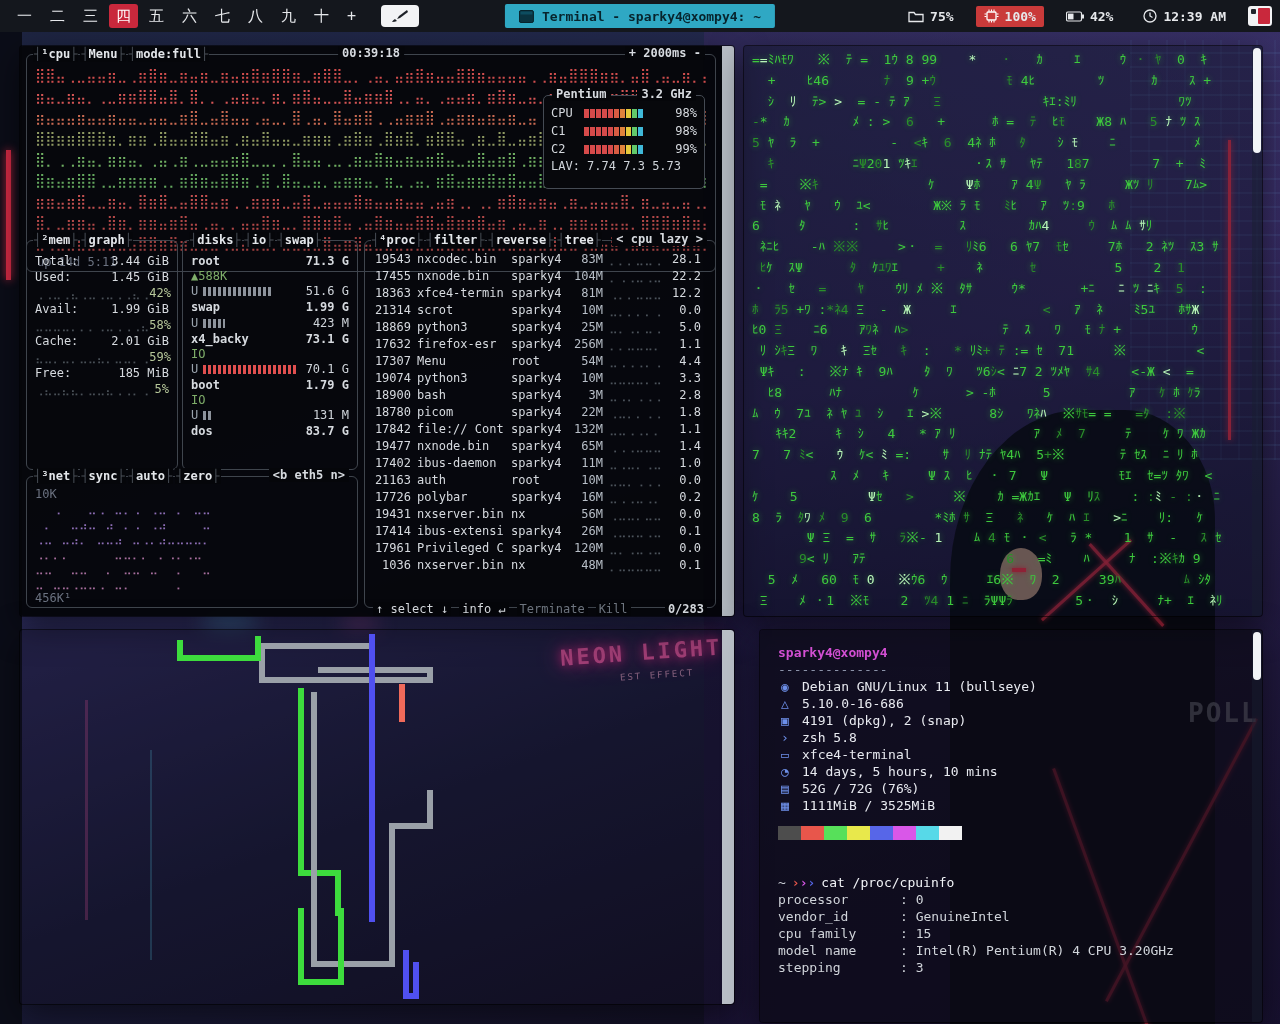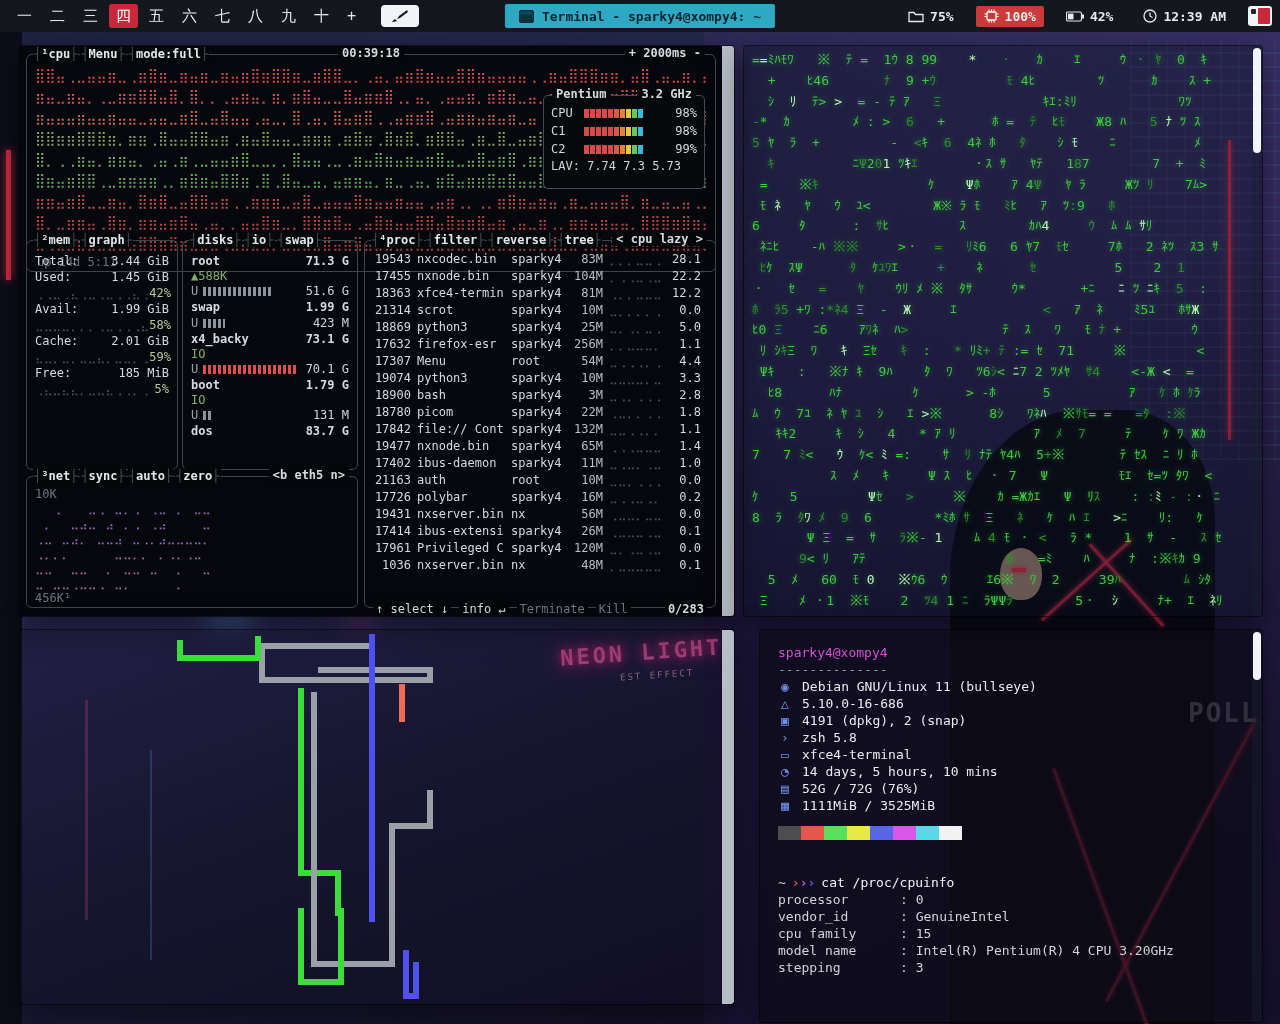--- a/index.html
+++ b/index.html
@@ -123,21 +123,21 @@
   text-shadow:0 0 6px rgba(60,230,60,.45)}
 
 
 .pipes{left:20px;top:630px;width:714px;height:374px;background:rgba(14,13,29,.40);overflow:hidden}
 .pipes svg{position:absolute;left:0;top:0}
 
 
 .neofetch{left:760px;top:630px;width:502px;height:392px;background:rgba(11,10,22,.70);
   color:#e8eaf0;font-size:13px;overflow:hidden}
 .nf-body{padding:14px 18px}
-.nf-title{color:#d24fd2;font-weight:normal;line-height:17px}
+.nf-title{color:#d24fd2;font-weight:bold;line-height:17px}
 .nf-sep{color:#8b92a8;line-height:17px}
 .nf-row{display:flex;gap:10px;line-height:17px}
 .nf-icon{color:#6d8fe8;width:14px;text-align:center}
 .palette{display:flex;margin:12px 0 0 0}
 .palette span{width:23px;height:14px;display:inline-block}
 .prompt{margin-top:34px;line-height:17px;display:flex;gap:6px}
 .prompt .pp{color:#c8ccd4}
 .prompt .arrows span{font-weight:bold}
 .prompt .cmd{color:#f2f4f8}
 .ci-row{line-height:17px;color:#d0d4da}

